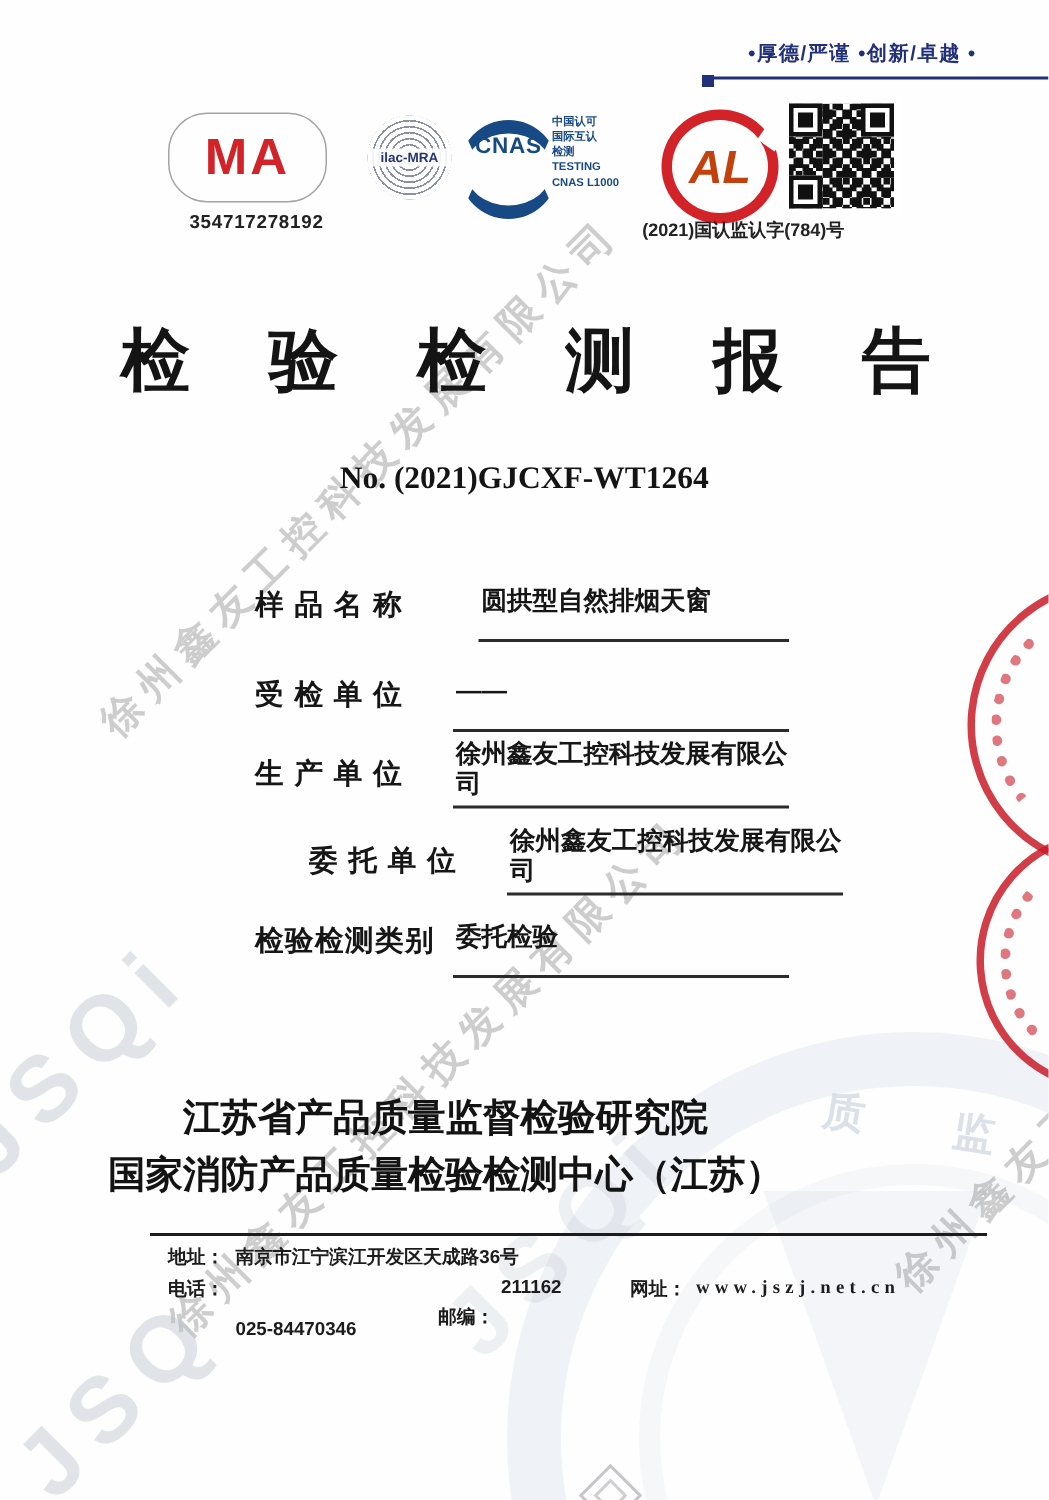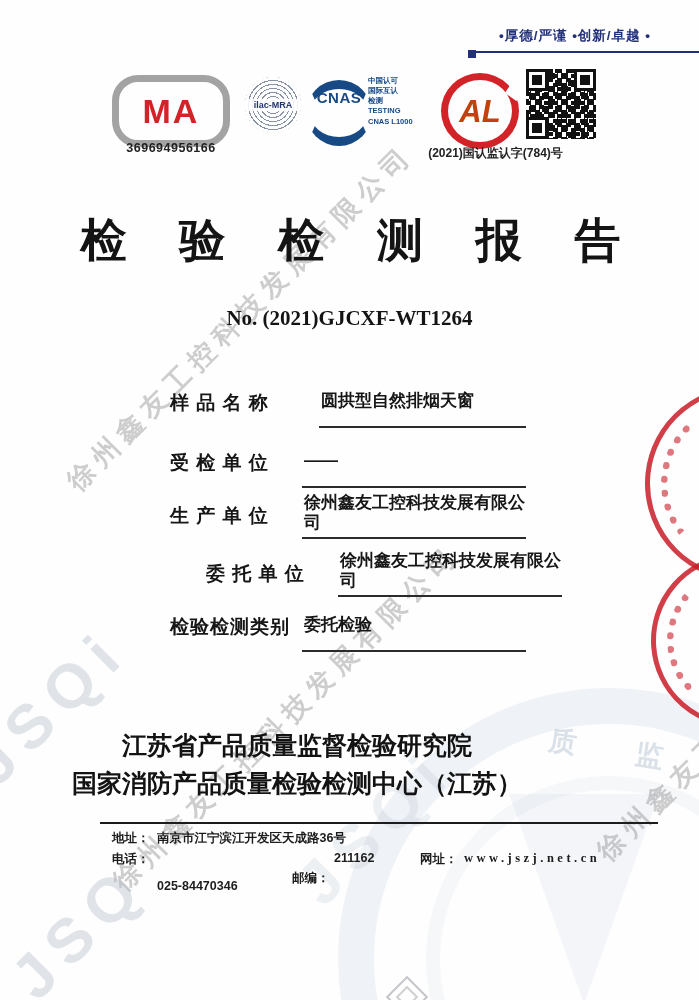--- a/index.html
+++ b/index.html
@@ -33,21 +33,21 @@
   .seal-1{left:645px;top:386px;width:185px;height:185px;transform:rotate(6deg);}
   .seal-2{left:651px;top:553px;width:165px;height:165px;transform:rotate(-4deg);}
 
   
   .slogan{position:absolute;top:27px;left:455px;width:240px;text-align:center;
     font-size:13.5px;font-weight:700;color:#22307a;letter-spacing:1px;}
   .slogan-line{position:absolute;top:51px;left:468px;width:231px;border-top:2.5px solid #22307a;}
   .slogan-line::before{content:"";position:absolute;left:0;top:-3px;width:8px;height:8px;background:#22307a;}
 
   .cma{position:absolute;left:112px;top:75px;width:104px;height:58px;
-    border:7px solid #a3a3a3;border-radius:26px;display:flex;align-items:center;justify-content:center;}
+    border:1px solid #a3a3a3;border-radius:26px;display:flex;align-items:center;justify-content:center;}
   .cma-text{font-size:34px;font-weight:800;color:#d22328;letter-spacing:2px;line-height:1;}
   .cma-num{position:absolute;left:112px;top:141px;width:118px;text-align:center;
     font-size:12.5px;font-weight:700;color:#222;letter-spacing:.5px;}
 
   .ilac{position:absolute;left:245px;top:77px;width:56px;height:56px;border-radius:50%;
     background:repeating-radial-gradient(circle at 50% 50%,rgba(40,55,90,.55) 0 1px,transparent 1px 4px);
     display:flex;align-items:center;justify-content:center;overflow:hidden;}
   .ilac-band{background:rgba(255,255,255,.88);width:100%;text-align:center;
     font-size:9px;font-weight:800;color:#24356e;padding:1px 0;}
 
@@ -116,21 +116,21 @@
 
 <div class="seal seal-1"></div>
 <div class="seal seal-2"></div>
 
 <div class="slogan">•厚德/严谨 •创新/卓越 •</div>
 <div class="slogan-line"></div>
 
 <div class="cma">
   <span class="cma-text">MA</span>
 </div>
-<div class="cma-num">369694956166</div>
+<div class="cma-num">354717278192</div>
 
 <div class="ilac">
   <div class="ilac-band">ilac-MRA</div>
 </div>
 
 <div class="cnas">
   <span class="cnas-text">CNAS</span>
 </div>
 <div class="cnas-side">
   <div>中国认可</div>

